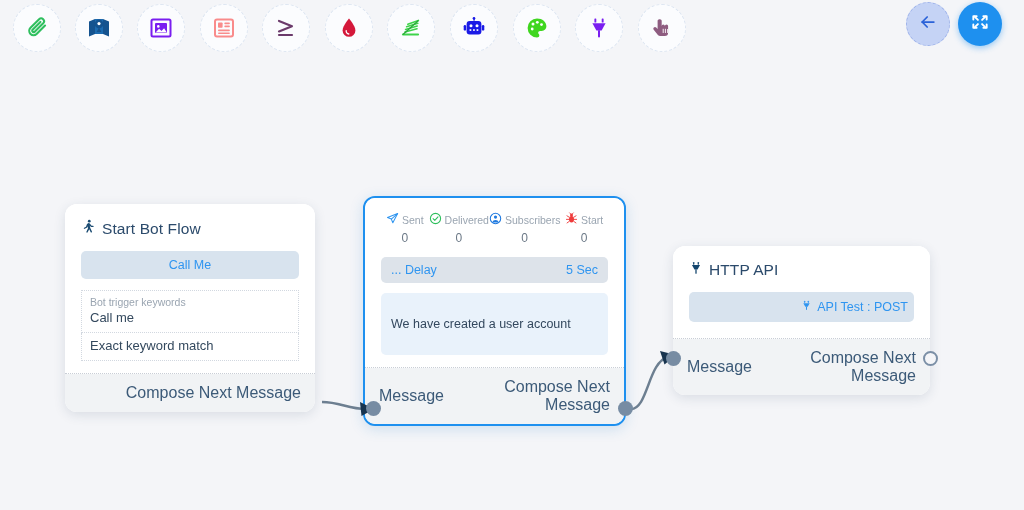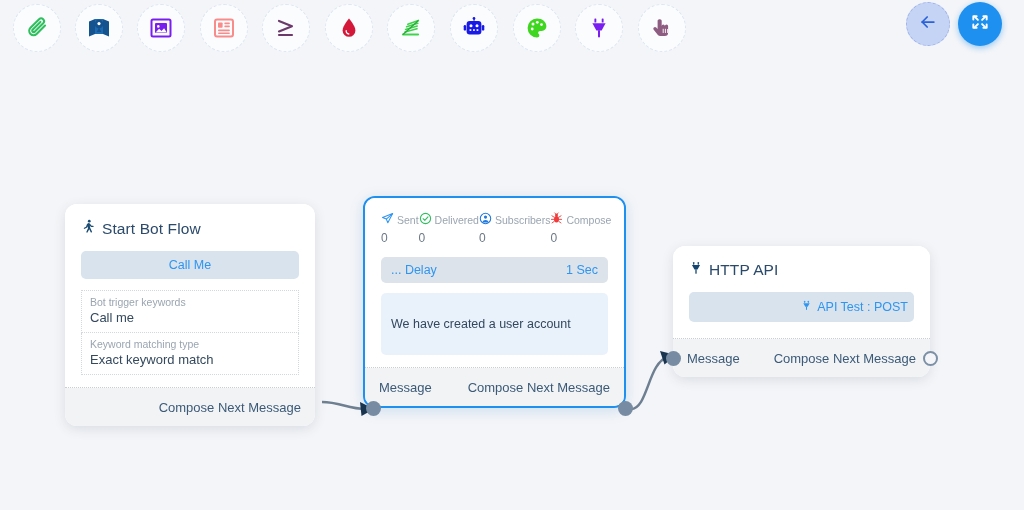--- a/index.html
+++ b/index.html
@@ -47,21 +47,21 @@
   .node-title {
     display: flex; align-items: center; gap: 6px;
     font-size: 15.5px; color: #2b4a6b; letter-spacing: .1px;
     margin-bottom: 12px;
   }
   .node-title .ttxt { color:#2b4a6b; }
   .divider-dotted { border-top: 1px dotted #c9ced6; }
   .node-footer {
     background: #f1f3f5;
     padding: 10px 14px;
-    font-size: 13px;
+    font-size: 16px;
     color: #3c5a78;
     display: flex; align-items: center; justify-content: space-between;
     min-height: 18px;
   }
   .node-footer .f-left  { text-align: left; }
   .node-footer .f-right { text-align: right; margin-left:auto; }
 
   
   .handle {
     position: absolute; width: 15px; height: 15px; border-radius: 50%;
@@ -85,21 +85,21 @@
   .field-label { font-size: 10.5px; color: #9aa5b1; margin-bottom: 2px; }
   .field-value { font-size: 13px; color: #34495e; }
 
   
   #node-text {
     left: 363px; top: 196px; width: 263px;
     border: 2px solid #1e90ef;
     box-shadow: 0 3px 14px rgba(30,120,200,.18);
   }
   .stats { display: flex; margin-bottom: 12px; }
-  .stat { flex: 1; }
+  .stat { flex: 1; text-align: center; }
   .stat-head {
     display: flex; align-items: center; justify-content: center; gap: 3px;
     font-size: 10.5px; color: #9aa5b1; white-space: nowrap;
   }
   .stat-val { font-size: 12px; color: #6b7886; margin-top: 4px; }
   .delay-row {
     background: #dde3ea; border-radius: 5px;
     display: flex; justify-content: space-between; align-items: flex-end;
     padding: 6px 10px; font-size: 12.5px; color: #2f95f0; cursor: pointer;
   }
@@ -295,21 +295,20 @@
         <span class="ttxt">Start Bot Flow</span>
       </div>
 
       <div class="pill-blue">Call Me</div>
 
       <div class="field-box first">
         <div class="field-label">Bot trigger keywords</div>
         <div class="field-value">Call me</div>
       </div>
       <div class="field-box">
-        <div class="field-label">Keyword matching type</div>
         <div class="field-value">Exact keyword match</div>
       </div>
     </div>
     <div class="divider-dotted"></div>
     <div class="node-footer">
       <span class="f-right">Compose Next Message</span>
     </div>
 
   </div>
 
@@ -358,29 +357,29 @@
           <div class="stat-head">
             <span>
               <svg width="13" height="13" viewBox="0 0 24 24" fill="#ef3b3b">
                 <ellipse cx="12" cy="13.6" rx="4.6" ry="6"></ellipse>
                 <circle cx="12" cy="5.6" r="2.8"></circle>
                 <rect x="11.2" y="7.4" width="1.6" height="3"></rect>
                 <path d="M7.4 9.4L3.6 7M7 13.6H2.6M7.4 17.6L3.8 20.2M16.6 9.4L20.4 7M17 13.6h4.4M16.6 17.6l3.6 2.6" stroke="#ef3b3b" stroke-width="1.7" stroke-linecap="round"></path>
                 <path d="M10.4 3.4L8.6 1.6M13.6 3.4l1.8-1.8" stroke="#ef3b3b" stroke-width="1.6" stroke-linecap="round"></path>
               </svg>
             </span>
-            <span>Compose</span>
+            <span>Start</span>
           </div>
           <div class="stat-val">0</div>
         </div>
       </div>
 
       <div class="delay-row">
         <span>... Delay</span>
-        <span>1 Sec</span>
+        <span>5 Sec</span>
       </div>
 
       <div class="msg-bubble">We have created a user account</div>
     </div>
     <div class="divider-dotted"></div>
     <div class="node-footer">
       <span class="f-left">Message</span>
       <span class="f-right">Compose Next Message</span>
     </div>
   </div>

